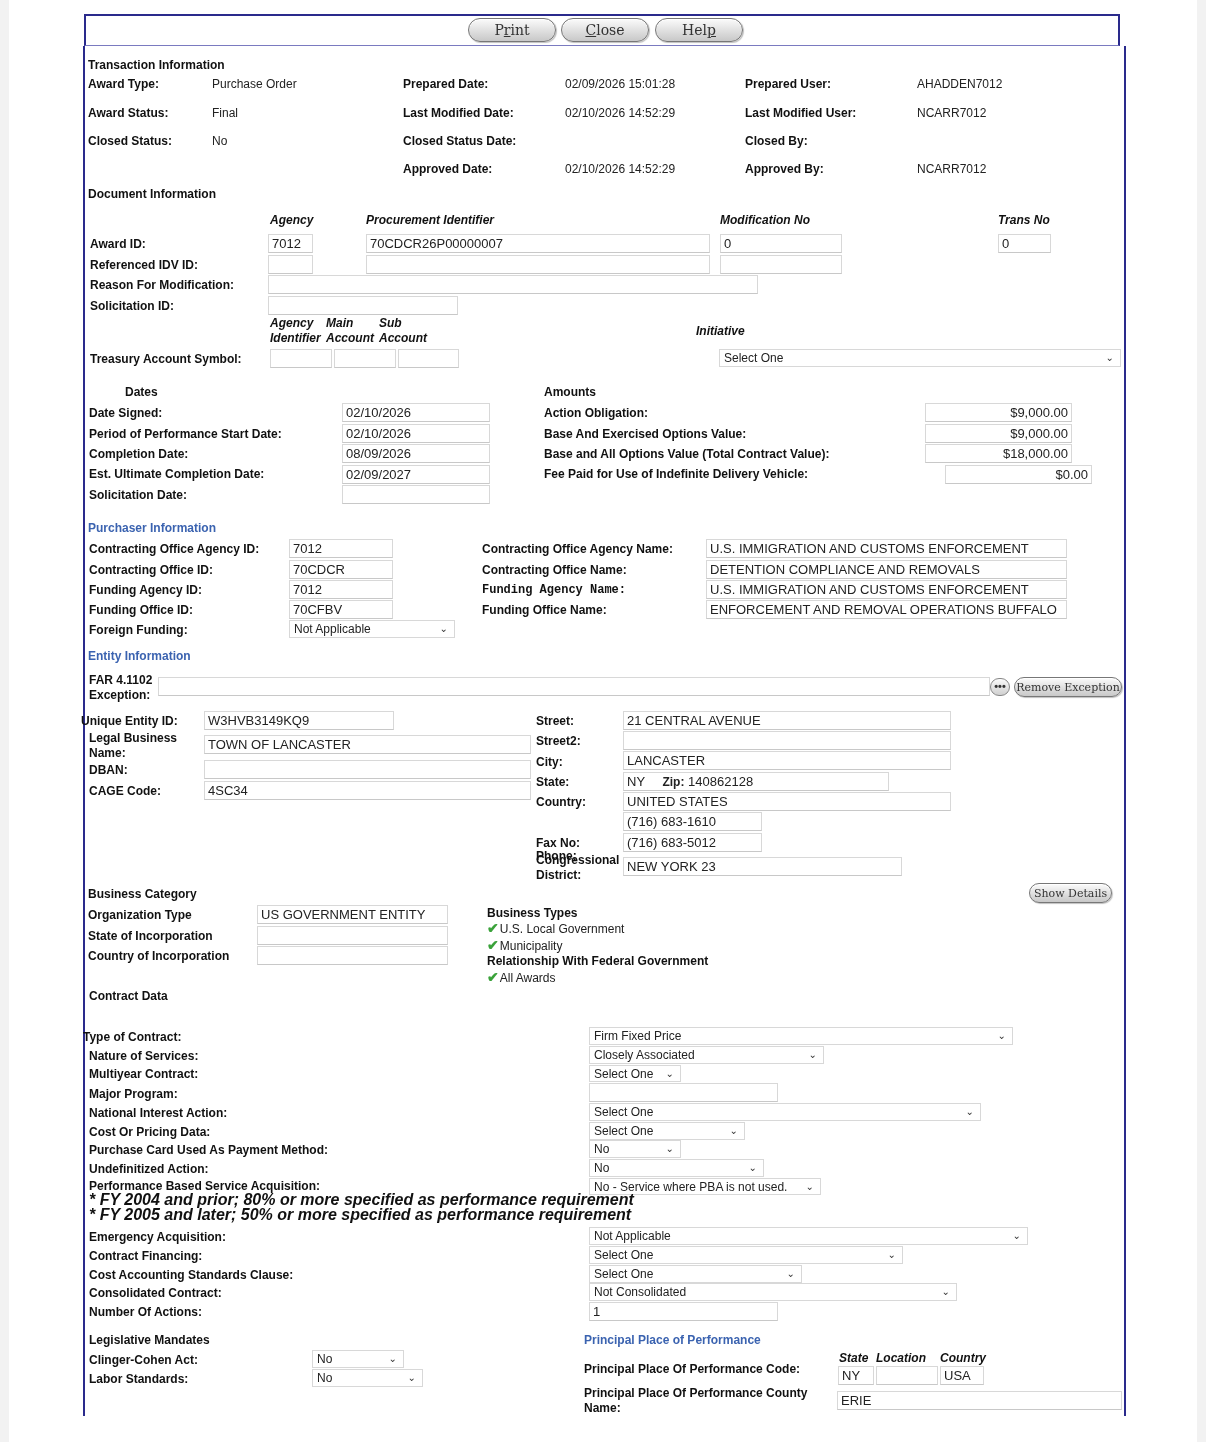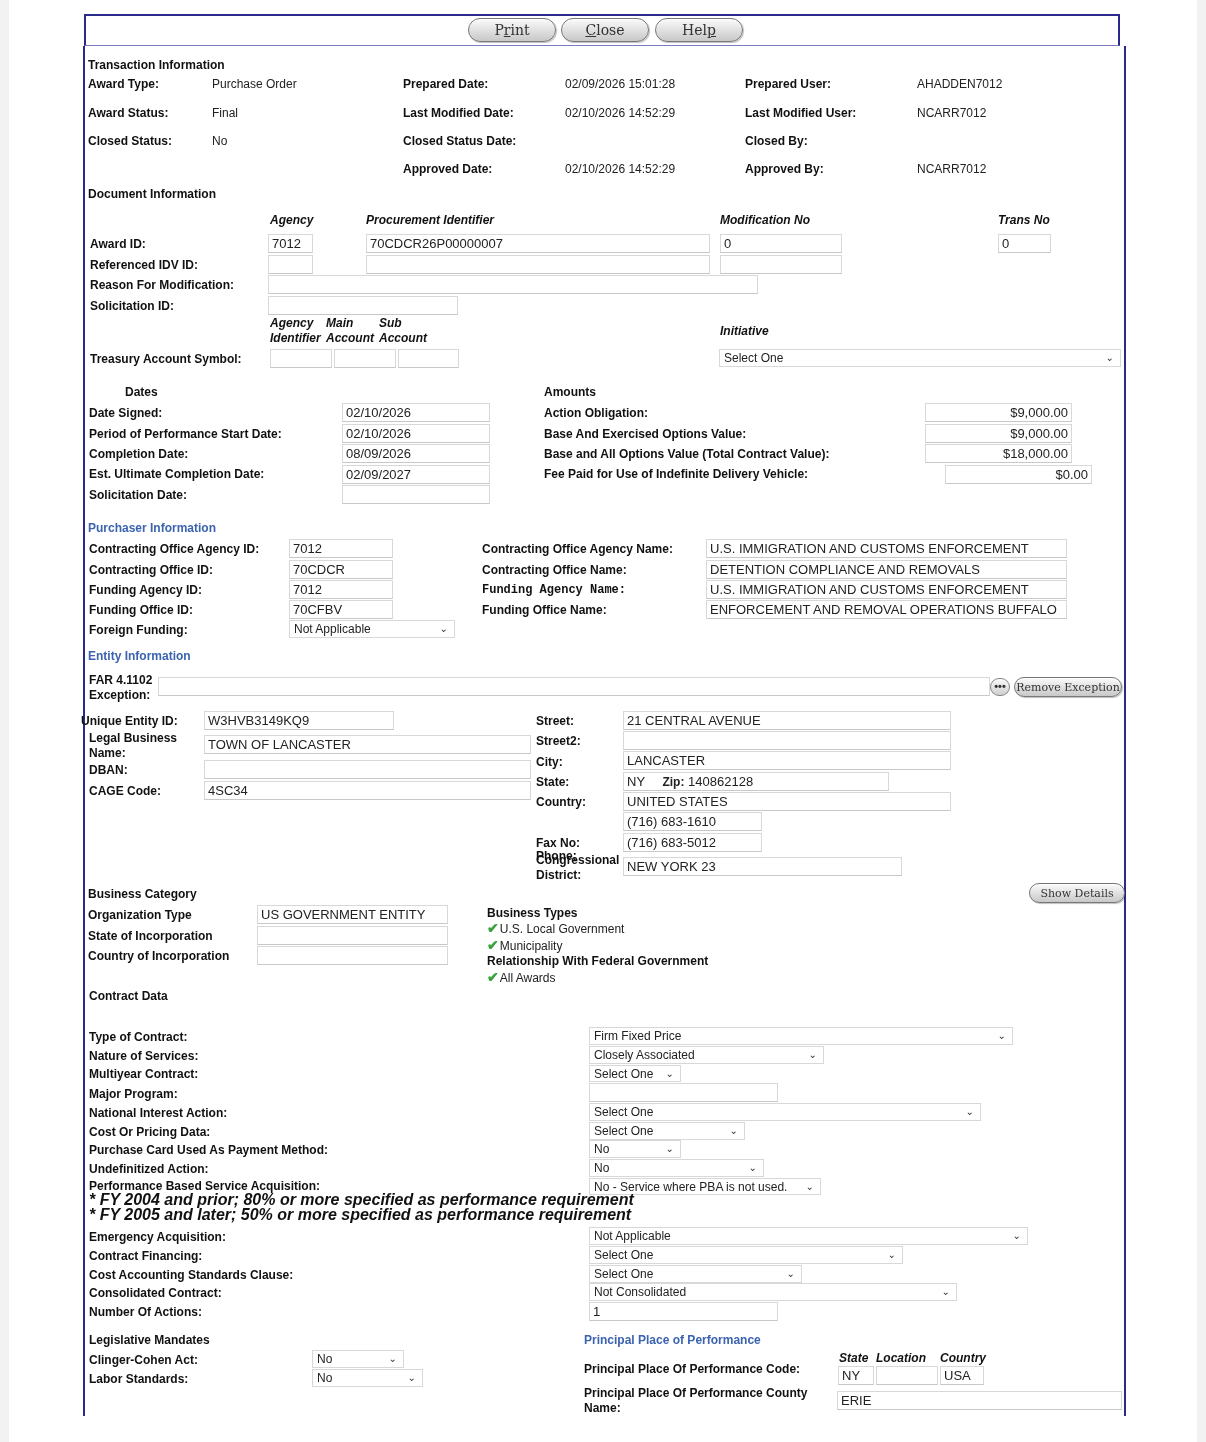--- a/index.html
+++ b/index.html
@@ -140,21 +140,21 @@
 
 <div class="t lbl" style="left:90px;top:299px;">Solicitation ID:</div>
 <div class="inp" style="left:268px;top:296px;width:190px;"></div>
 
 <div class="t col-hdr" style="left:270px;top:316px;">Agency</div>
 <div class="t col-hdr" style="left:270px;top:331px;text-align:right;">Identifier</div>
 <div class="t col-hdr" style="left:326px;top:316px;">Main</div>
 <div class="t col-hdr" style="left:326px;top:331px;">Account</div>
 <div class="t col-hdr" style="left:379px;top:316px;">Sub</div>
 <div class="t col-hdr" style="left:379px;top:331px;">Account</div>
-<div class="t col-hdr" style="left:720px;top:324px;text-align:center;">Initiative</div>
+<div class="t col-hdr" style="left:696px;top:324px;text-align:center;">Initiative</div>
 
 <div class="t lbl" style="left:90px;top:352px;">Treasury Account Symbol:</div>
 <div class="inp" style="left:270px;top:349px;width:62px;"></div>
 <div class="inp" style="left:334px;top:349px;width:62px;"></div>
 <div class="inp" style="left:398px;top:349px;width:61px;"></div>
 <div class="sel" style="left:719px;top:349px;width:402px;">
   <span>Select One</span><span class="chev">⌄</span>
 </div>
 
 <div class="t sec" style="left:89px;top:385px;padding-left:36px;">Dates</div>
@@ -235,21 +235,21 @@
 <div class="inp" style="left:623px;top:792px;width:328px;">UNITED STATES</div>
 <div class="t lbl" style="left:536px;top:815px;margin-top:34px;">Phone:</div>
 <div class="inp" style="left:623px;top:812px;width:139px;">(716) 683-1610</div>
 <div class="t lbl" style="left:536px;top:836px;">Fax No:</div>
 <div class="inp" style="left:623px;top:833px;width:139px;">(716) 683-5012</div>
 <div class="t lbl" style="left:536px;top:853px;">Congressional</div>
 <div class="t lbl" style="left:536px;top:868px;">District:</div>
 <div class="inp" style="left:623px;top:857px;width:279px;">NEW YORK 23</div>
 
 <div class="t sec" style="left:88px;top:887px;">Business Category</div>
-<div class="pill-btn small" style="left:1029px;top:883px;width:96px;">Show Details</div>
+<div class="pill-btn small" style="left:1029px;top:883px;width:83px;">Show Details</div>
 <div class="t lbl" style="left:88px;top:908px;">Organization Type</div>
 <div class="inp" style="left:257px;top:905px;width:191px;">US GOVERNMENT ENTITY</div>
 <div class="t lbl" style="left:88px;top:929px;">State of Incorporation</div>
 <div class="inp" style="left:257px;top:926px;width:191px;"></div>
 <div class="t lbl" style="left:88px;top:949px;">Country of Incorporation</div>
 <div class="inp" style="left:257px;top:946px;width:191px;"></div>
 
 <div class="t lbl" style="left:487px;top:906px;">Business Types</div>
 <div class="t val" style="left:487px;top:921px;">
   <span class="check">✔</span><span>U.S. Local Government</span>
@@ -257,21 +257,21 @@
 <div class="t val" style="left:487px;top:938px;">
   <span class="check">✔</span><span>Municipality</span>
 </div>
 <div class="t lbl" style="left:487px;top:954px;">Relationship With Federal Government</div>
 <div class="t val" style="left:487px;top:970px;">
   <span class="check">✔</span><span>All Awards</span>
 </div>
 
 <div class="t sec" style="left:89px;top:989px;">Contract Data</div>
 
-<div class="t lbl" style="left:89px;top:1030px;text-align:right;">Type of Contract:</div>
+<div class="t lbl" style="left:83px;top:1030px;text-align:right;">Type of Contract:</div>
 <div class="sel" style="left:589px;top:1027px;width:424px;">
   <span>Firm Fixed Price</span><span class="chev">⌄</span>
 </div>
 <div class="t lbl" style="left:89px;top:1049px;">Nature of Services:</div>
 <div class="sel" style="left:589px;top:1046px;width:235px;">
   <span>Closely Associated</span><span class="chev">⌄</span>
 </div>
 <div class="t lbl" style="left:89px;top:1067px;">Multiyear Contract:</div>
 <div class="sel" style="left:589px;top:1065px;width:92px;height:17px;">
   <span>Select One</span><span class="chev">⌄</span>

